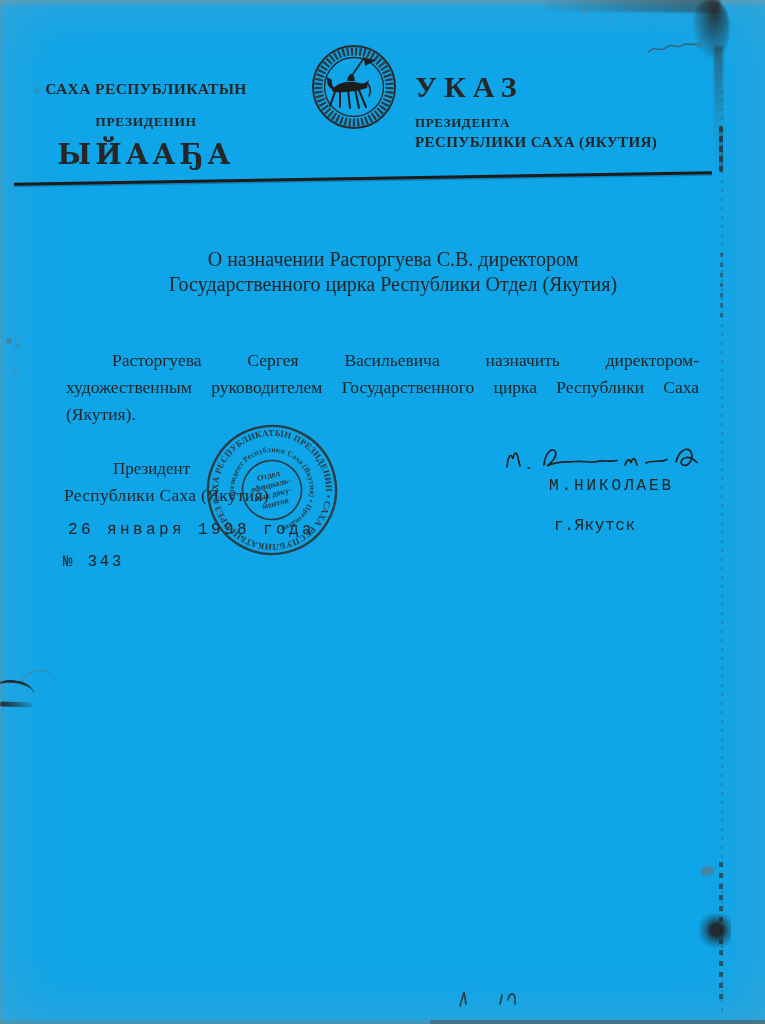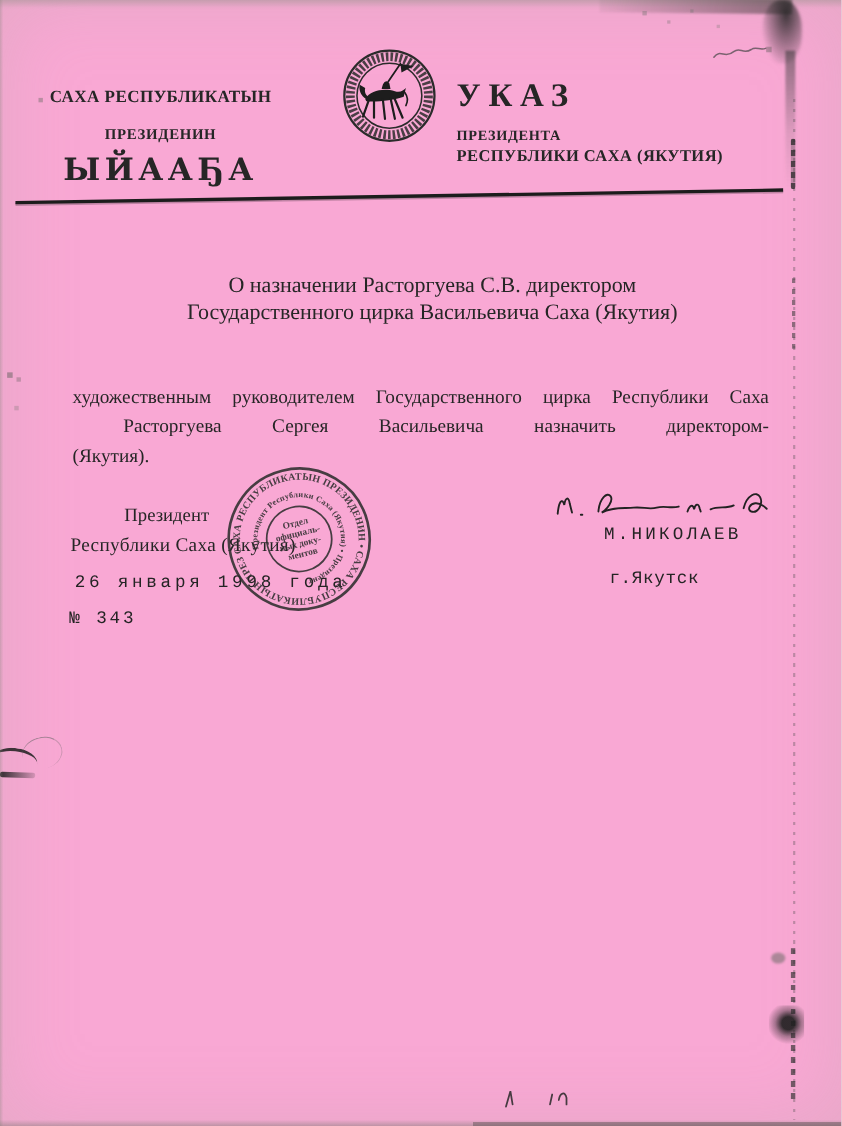--- a/index.html
+++ b/index.html
@@ -1,18 +1,18 @@
 <!DOCTYPE html>
 <html><head>
 <meta charset="utf-8">
 <style>
   html,body{margin:0;padding:0;background:#e8e6e2;}
   .page{
     position:relative;width:765px;height:1024px;margin:0 auto;
-    background:#f9a8d4;
+    background:#0ea5e9;
     box-shadow:inset 0 0 70px rgba(175,170,160,0.28);
     overflow:hidden;
     font-family:"Liberation Serif","DejaVu Serif",serif;
     color:#262626;
   }
   .abs{position:absolute;}
   
   .hdr-left{left:30px;top:80px;width:232px;text-align:center;font-weight:bold;}
   .hdr-left .l1{font-size:15.5px;letter-spacing:.4px;}
   .hdr-left .l2{font-size:13.5px;margin-top:16px;letter-spacing:.6px;}
@@ -139,26 +139,26 @@
   <div class="abs hdr-right">
     <div class="l1">УКАЗ</div>
     <div class="l2">ПРЕЗИДЕНТА</div>
     <div class="l3">РЕСПУБЛИКИ САХА (ЯКУТИЯ)</div>
   </div>
 
   <div class="abs rule"></div>
 
   <div class="abs title">
     <div>О назначении Расторгуева С.В. директором</div>
-    <div>Государственного цирка Васильевича Саха (Якутия)</div>
+    <div>Государственного цирка Республики Отдел (Якутия)</div>
   </div>
 
   <div class="abs bodytext">
+    <div class="jl first">Расторгуева Сергея Васильевича назначить директором-</div>
     <div class="jl">художественным руководителем Государственного цирка Республики Саха</div>
-    <div class="jl first">Расторгуева Сергея Васильевича назначить директором-</div>
     <div>(Якутия).</div>
   </div>
 
   <div class="abs post1">Президент</div>
   <div class="abs post2">Республики Саха (Якутия)</div>
   <div class="abs mono date">26 января 1998 года</div>
   <div class="abs mono docnum">№ 343</div>
 
   <svg class="abs signature" width="215" height="36" viewBox="0 0 215 36">
     <g fill="none" stroke="#222" stroke-width="1.7" stroke-linecap="round">

